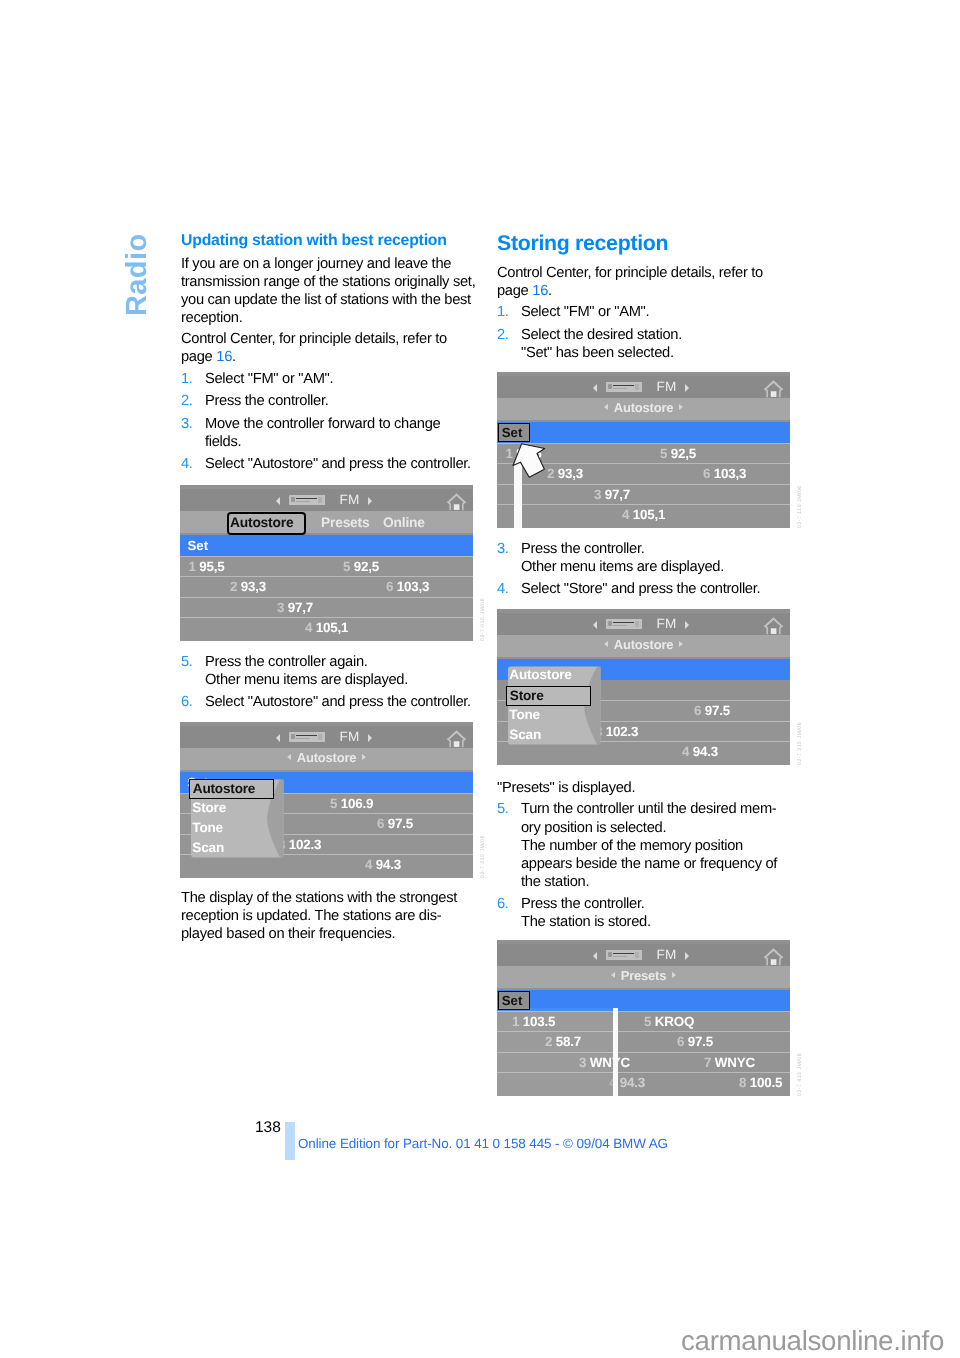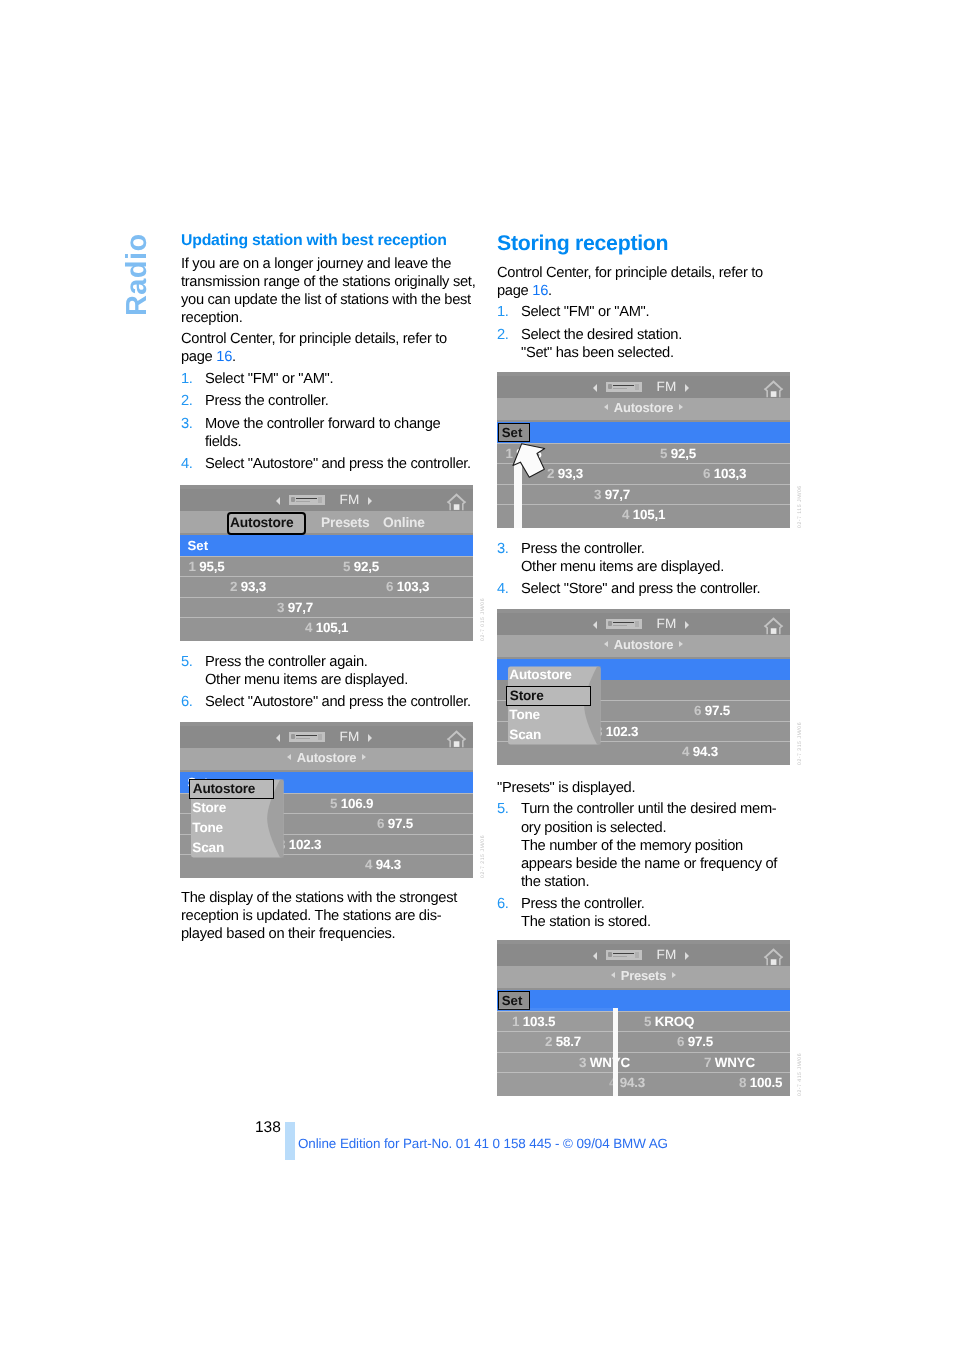--- a/index.html
+++ b/index.html
@@ -438,13 +438,14 @@
       <span class="fr p8"><span class="idx">8</span> <span>100.5</span></span>
     </div>
     <div class="cstem"></div>
     <div class="lpanel"></div>
   </div>
   <div class="wmv wm5">02-7 415 JM/06</div>
 
   <div class="footer-num">138</div>
   <div class="footer-bar"></div>
   <div class="footer-txt">Online Edition for Part-No. 01 41 0 158 445 - © 09/04 BMW AG</div>
+  <div class="brand">carmanualsonline.info</div>
 </div>
 
 </body></html>

